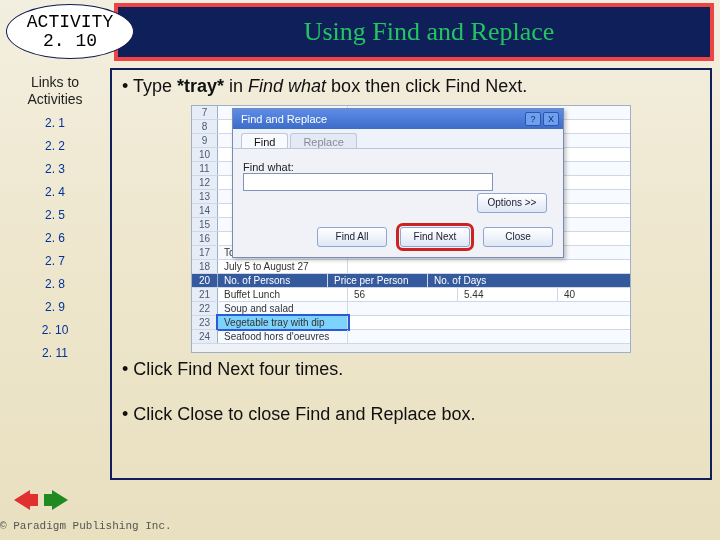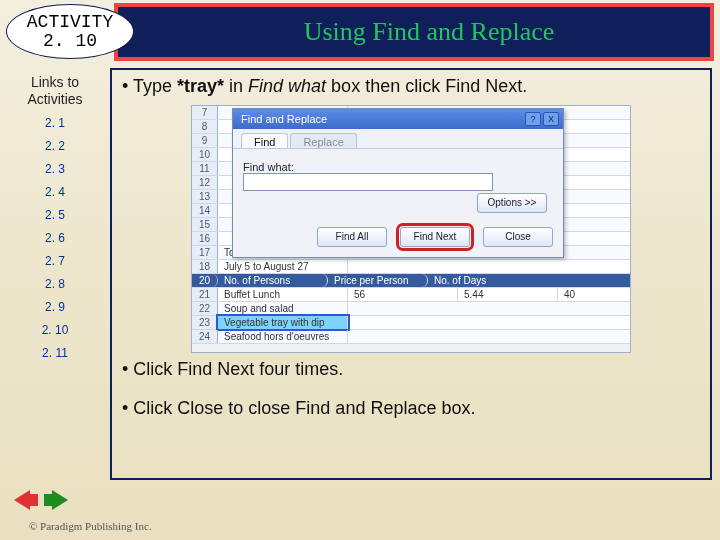--- a/index.html
+++ b/index.html
@@ -77,21 +77,21 @@
   .rownum {
     width: 26px; background:#e6edf7; border-right:1px solid #9cb0c9;
     text-align:center; color:#4b5a74; font-size:10px; line-height:14px;
   }
   .cell { padding-left:6px; line-height:14px; color:#333; flex:0 0 auto; }
   .colA { width: 130px; border-right:1px solid #cfd8e6; }
   .colB { width: 110px; border-right:1px solid #cfd8e6; }
   .colC { width: 100px; border-right:1px solid #cfd8e6; }
   .colD { width: 60px; }
   .header-strip { background:#365a9e !important; color:#fff; }
-  .header-strip .cell, .header-strip .rownum { color:#fff; background:transparent;border-radius:6px; }
+  .header-strip .cell, .header-strip .rownum { color:#fff; background:transparent; }
   .active-cell { background:#7dd3fc; outline:2px solid #2a5bd7; }
 
   .dialog {
     position: absolute; left: 40px; top: 2px;
     width: 332px; height: 150px;
     background: #f0f2f8;
     border: 1px solid #7a8bb0;
     box-shadow: 2px 2px 4px rgba(0,0,0,.25);
   }
   .dlg-title {
@@ -135,22 +135,22 @@
   .arrow-left::before { right:8px; border-right:16px solid #e03030; }
   .arrow-right::before { left:8px; border-left:16px solid #1e8a20; }
   .arrow-left, .arrow-right { background: none; border: none; }
   .arrow-left::after, .arrow-right::after{
     content:""; position:absolute; top:4px; width:10px; height:12px;
   }
   .arrow-left::after{ right:0; background:#e03030; }
   .arrow-right::after{ left:0; background:#1e8a20; }
 
   .copyright {
-    position:absolute; left:29px; bottom:8px;
-    font-size:11px; color:#555; font-family:Liberation Serif, serif;
+    position:absolute; left:0; bottom:8px;
+    font-size:11px; color:#555; font-family:Liberation Mono, monospace;
   }
 </style>
 </head>
 <body>
 
 <div class="header-row">
   <div class="activity-box">
     <div>ACTIVITY</div>
     <div>2. 10</div>
   </div>
@@ -283,21 +283,21 @@
         </div>
         <div class="dlg-btnrow">
           <span class="opt-btn">Find All</span>
           <span class="opt-btn highlight">Find Next</span>
           <span class="opt-btn">Close</span>
         </div>
       </div>
     </div>
 
     <div class="bullet">• Click Find Next four times.</div>
-    <div class="bullet" style="margin-top:14px">• Click Close to close Find and Replace box.</div>
+    <div class="bullet" style="margin-top:20px">• Click Close to close Find and Replace box.</div>
 
   </div>
 </div>
 
 <div class="nav-arrows">
   <span class="arrow arrow-left"></span>
   <span class="arrow arrow-right"></span>
 </div>
 
 <div class="copyright">© Paradigm Publishing Inc.</div>

